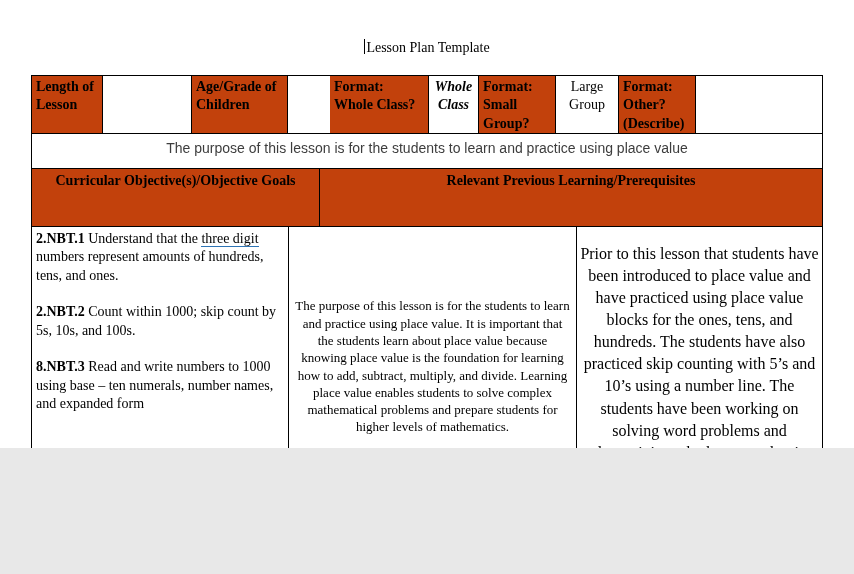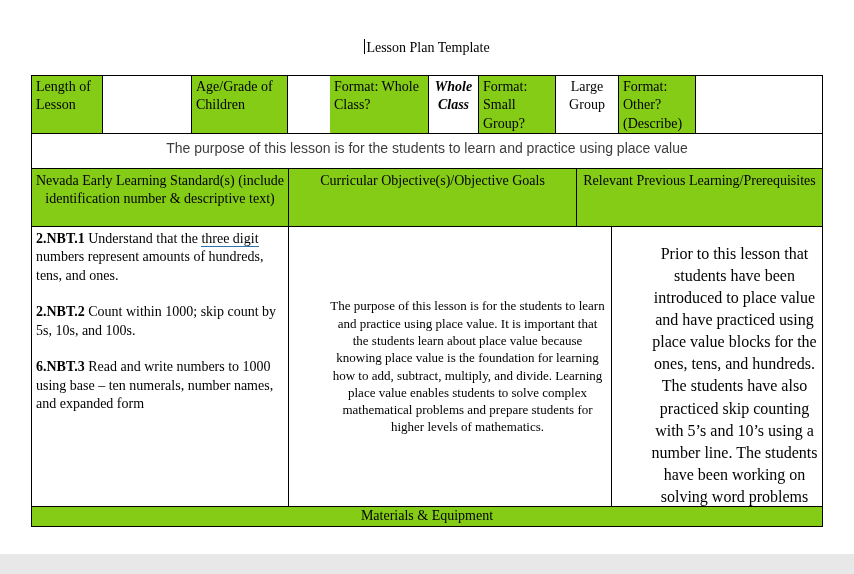--- a/index.html
+++ b/index.html
@@ -1,19 +1,19 @@
 <!DOCTYPE html>
 <html><head>
 <meta charset="utf-8">
 <style>
   * { margin:0; padding:0; box-sizing:border-box; }
   html,body { background:#e8e8e8; }
   .page {
     position:relative;
-    width:854px; height:554px;
+    width:854px; height:448px;
     background:#ffffff;
     font-family:"Liberation Serif", serif;
     color:#000;
     overflow:hidden;
   }
   .doc-title {
     position:absolute; top:38px; left:0; width:100%;
     text-align:center; font-size:14px; line-height:19px;
   }
   .caret {
@@ -26,27 +26,27 @@
   }
   .row { display:flex; border-bottom:1px solid #000; }
   .row:last-child { border-bottom:none; }
   .cell {
     border-right:1px solid #000;
     padding:2px 4px;
     font-size:14px; line-height:1.32;
     overflow:hidden;
   }
   .cell:last-child { border-right:none; }
-  .gray { background:#84cc16; }
+  .gray { background:#c2410c;font-weight:bold; }
 
   .r1 { height:58px; }
   .r2 { height:22px; }
   .r3 { height:35px; }
   .r4 { height:58px; }
-  .r5 { height:280px;gap:35px; }
+  .r5 { height:280px; }
   .r6 { height:19px; }
 
   .bi { font-weight:bold; font-style:italic; }
   .ctr { text-align:center; }
   .full { flex:1; }
 
   .r2 .cell { width:100%; text-align:center; padding-top:2px; line-height:18px; }
   .r3 .cell {
     width:100%; text-align:center;
     font-family:"Liberation Sans", sans-serif;
@@ -96,30 +96,29 @@
       <div class="cell gray w77">Format: Other? (Describe)</div>
       <div class="cell full"></div>
     </div>
 
 
     <div class="row r3">
       <div class="cell">The purpose of this lesson is for the students to learn and practice using place value</div>
     </div>
 
     <div class="row r4">
-      <div class="cell gray w257">Nevada Early Learning Standard(s) (include identification number &amp; descriptive text)</div>
       <div class="cell gray w288">Curricular Objective(s)/Objective Goals</div>
       <div class="cell gray full">Relevant Previous Learning/Prerequisites</div>
     </div>
 
     <div class="row r5">
       <div class="cell w257 standards-cell">
         <p><span class="code">2.NBT.1</span><span> Understand that the </span><span class="u-blue">three digit</span><span> numbers represent amounts of hundreds, tens, and ones.</span></p>
         <p><span class="code">2.NBT.2</span><span> Count within 1000; skip count by 5s, 10s, and 100s.</span></p>
-        <p><span class="code">6.NBT.3</span><span> Read and write numbers to 1000 using base – ten numerals, number names, and expanded form</span></p>
+        <p><span class="code">8.NBT.3</span><span> Read and write numbers to 1000 using base – ten numerals, number names, and expanded form</span></p>
       </div>
       <div class="cell w288 objectives-cell">
         <div>The purpose of this lesson is for the students to learn and practice using place value. It is important that the students learn about place value because knowing place value is the foundation for learning how to add, subtract, multiply, and divide. Learning place value enables students to solve complex mathematical problems and prepare students for higher levels of mathematics.</div>
       </div>
       <div class="cell full prereq-cell">
         <div>Prior to this lesson that students have been introduced to place value and have practiced using place value blocks for the ones, tens, and hundreds. The students have also practiced skip counting with 5’s and 10’s using a number line. The students have been working on solving word problems and determining whether a number is even or odd as well as adding multiple numbers using doubles and factors that add to 10.</div>
       </div>
     </div>
 
     <div class="row r6">

